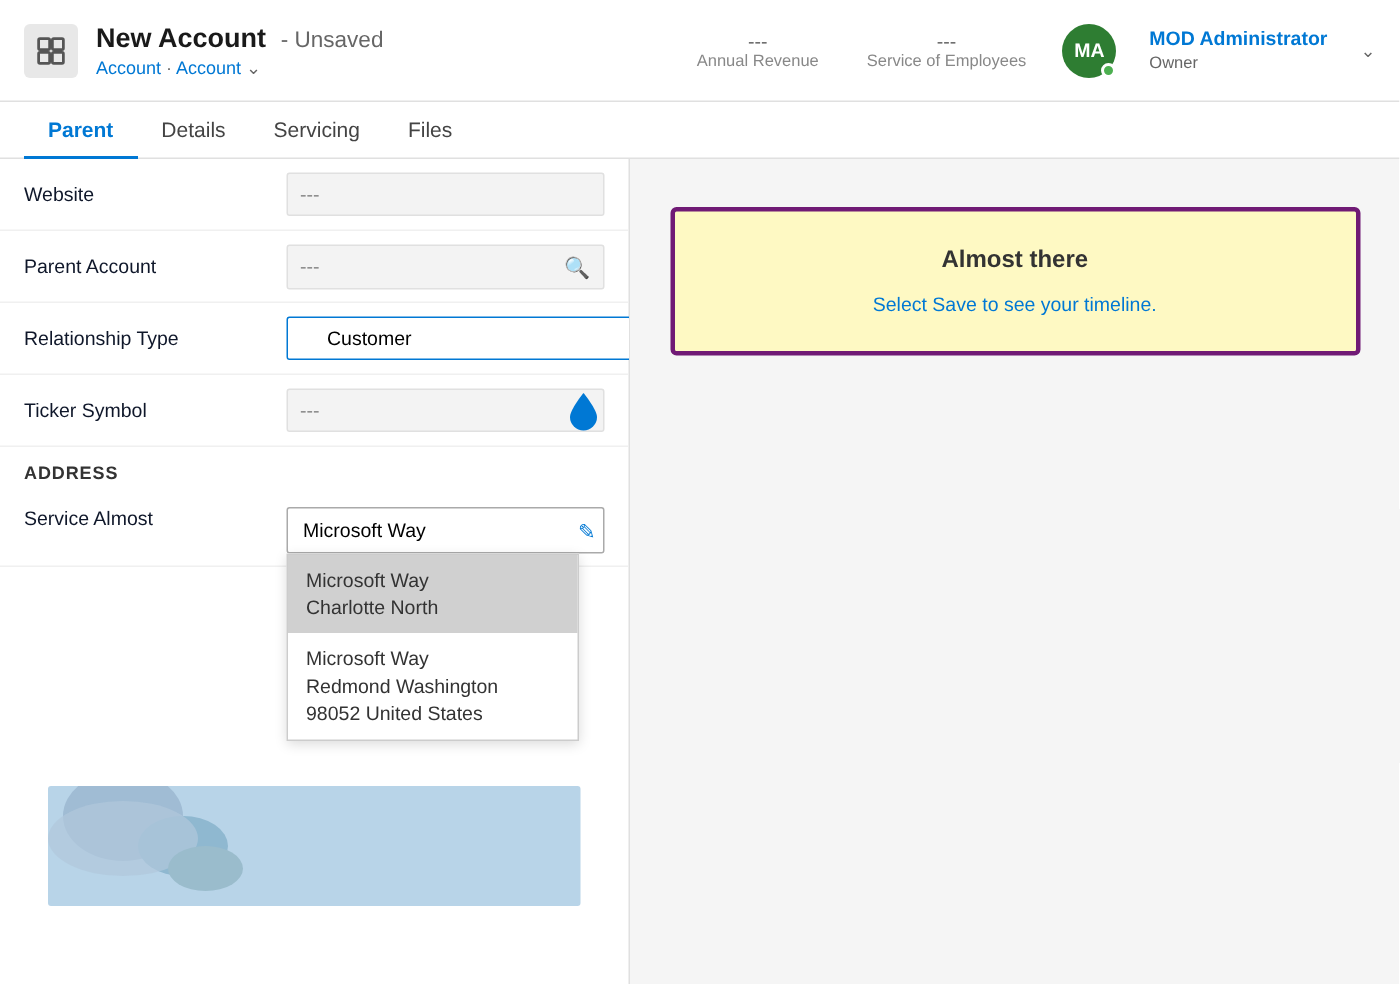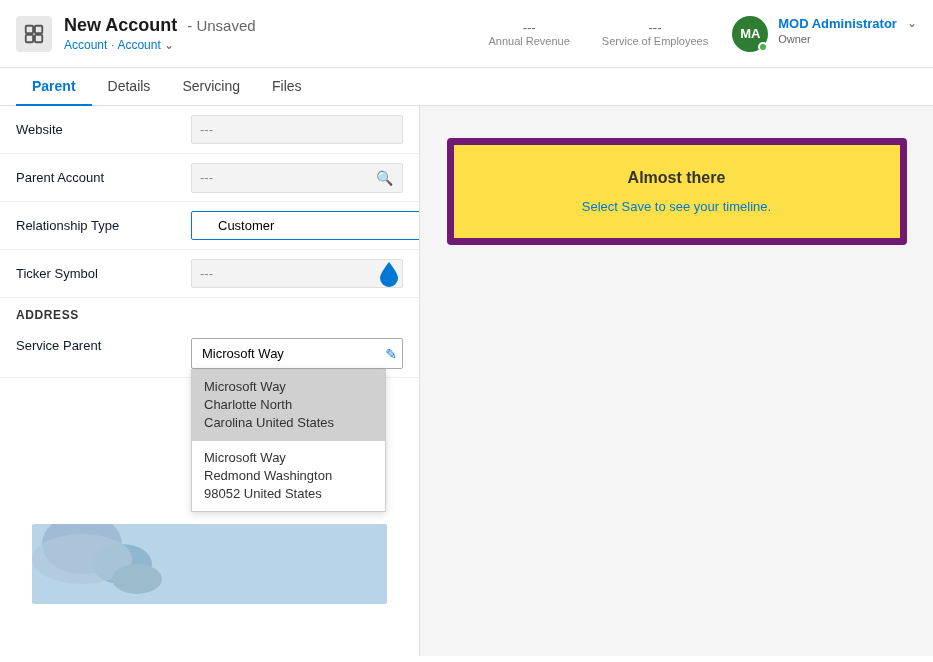--- a/index.html
+++ b/index.html
@@ -26,21 +26,21 @@
     .header-breadcrumb {
       font-size: 12px; color: #666; margin-top: 2px;
     }
     .header-breadcrumb span { color: #0078d4; cursor: pointer; }
     .header-stats {
       display: flex; gap: 32px; margin-right: 24px; text-align: center;
     }
     .header-stat-value { font-size: 13px; color: #666; }
     .header-stat-label { font-size: 11px; color: #888; }
     .header-user {
-      display: flex; gap: 10px; cursor: pointer;
+      display: flex; align-items: center; gap: 22px; cursor: pointer;
     }
     .avatar {
       width: 36px; height: 36px; border-radius: 50%;
       background: #2e7d32;
       display: flex; align-items: center; justify-content: center;
       color: #fff; font-weight: 600; font-size: 13px;
       position: relative;
     }
     .avatar-badge {
       position: absolute; bottom: 0; right: 0;
@@ -211,22 +211,22 @@
       align-items: center;
       padding: 32px 24px;
     }
     .timeline-title {
       font-size: 16px; font-weight: 600; color: #333; margin-bottom: 12px;
     }
     .timeline-subtitle {
       font-size: 13px; color: #0078d4; text-align: center;
     }
     .timeline-box {
-      background: #fde047;
-      border: 7px solid #701a75;
+      background: #fef9c3;
+      border: 3px solid #701a75;
       border-radius: 4px;
       padding: 24px 32px;
       text-align: center;
       width: 100%;
       max-width: 460px;
     }
   </style>
 </head>
 <body>
 
@@ -315,31 +315,30 @@
           <svg width="22" height="28" viewBox="0 0 22 28" fill="#0078d4">
             <path d="M11 2 C11 2 2 13 2 18 A9 9 0 0 0 20 18 C20 13 11 2 11 2 Z"></path>
           </svg>
         </div>
       </div>
     </div>
 
     <div class="section-header">ADDRESS</div>
 
     <div class="form-row" style="align-items:flex-start;padding-top:10px;position:relative;">
-      <div class="form-label">Service Parent</div>
+      <div class="form-label">Service Almost</div>
       <div class="address-field-wrap">
         <input type="text" class="address-input" value="Microsoft Way" style="">
         <button class="edit-icon-btn">✎</button>
 
         
         <div class="dropdown-list">
           <div class="dropdown-item active">
             <div>Microsoft Way</div>
             <div>Charlotte North</div>
-            <div>Carolina United States</div>
           </div>
           <div class="dropdown-item">
             <div>Microsoft Way</div>
             <div>Redmond Washington</div>
             <div>98052 United States</div>
           </div>
         </div>
       </div>
     </div>
 

